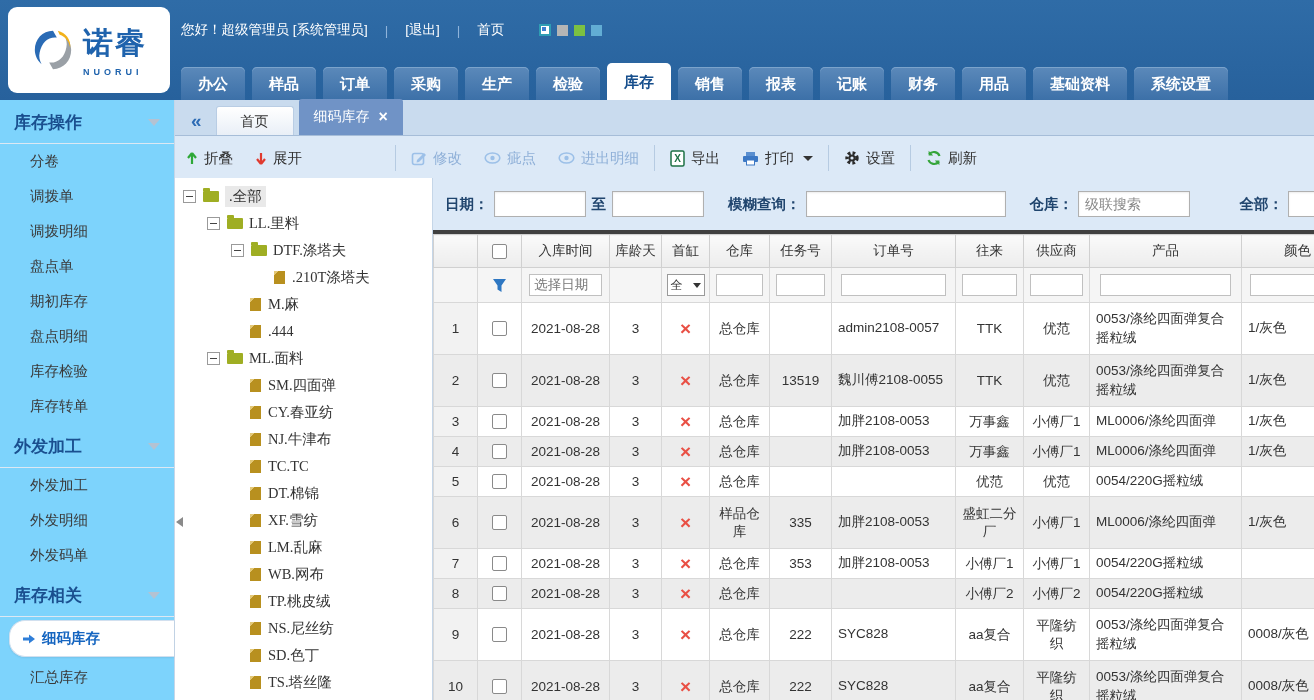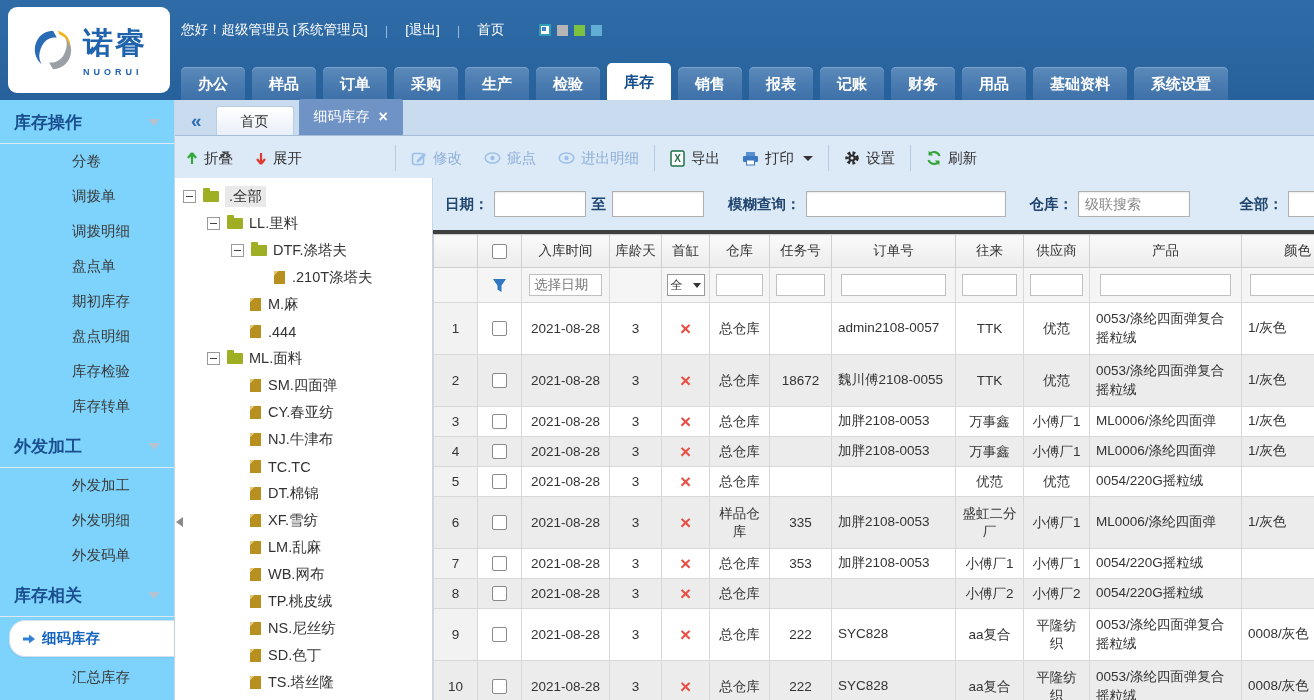--- a/index.html
+++ b/index.html
@@ -26,21 +26,21 @@
         background:linear-gradient(180deg,#5b89ba,#3c70a8);border-radius:5px 5px 0 0;
         box-shadow:inset 0 1px 0 #7ba3cb;cursor:pointer;white-space:nowrap;}
   .ntab.active{background:#fff;color:#174f8d;height:37px;line-height:37px;box-shadow:none;}
   
   .sidebar{position:absolute;left:0;top:100px;width:175px;height:600px;background:#7dd3fc;
            border-right:1px solid #c5d6e8;box-sizing:border-box;}
   .sec-h{position:relative;padding:11px 14px 9px;font-size:17px;font-weight:bold;color:#1a4f8f;
          border-bottom:1px solid #dde8f3;cursor:pointer;}
   .sec-h .tri{position:absolute;right:14px;top:19px;width:0;height:0;
         border-left:6px solid transparent;border-right:6px solid transparent;border-top:7px solid #b4c2d2;}
-  .side-item{padding:8px 6px 8px 30px;font-size:14.5px;color:#3a3a3a;cursor:pointer;margin-left:42px;}
+  .side-item{padding:8px 6px 8px 30px;font-size:14.5px;color:#3a3a3a;cursor:pointer;}
   .side-item.active{margin:3px 0 3px 9px;border:1px solid #d2e0ef;border-right:none;
         border-radius:16px 0 0 16px;background:#fff;color:#1565c0;font-weight:bold;
         padding:8px 6px 8px 13px;display:flex;align-items:center;gap:7px;
         box-shadow:0 1px 2px rgba(0,0,0,.07);}
   
   .tabstrip{position:absolute;left:175px;top:100px;right:0;height:36px;background:#c9dbee;
             border-bottom:1px solid #a6bdd8;display:flex;align-items:flex-end;box-sizing:border-box;}
   .backchv{margin:0 14px 5px 16px;color:#2d6cb5;font-size:19px;font-weight:bold;cursor:pointer;line-height:1;}
   .ptab-home{height:28px;line-height:28px;padding:0 24px;margin-right:5px;
         background:linear-gradient(180deg,#ffffff,#e9eff7);border:1px solid #b9cde4;border-bottom:none;
@@ -55,21 +55,21 @@
   .tb{display:flex;align-items:center;gap:6px;padding:0 11px;cursor:pointer;white-space:nowrap;}
   .tb.dis{color:#8fb0d8;cursor:default;}
   .vsep{width:1px;height:26px;background:#b6cbe2;margin:0 4px;}
   .spc{width:78px;}
   .dda{width:0;height:0;border-left:5px solid transparent;border-right:5px solid transparent;
        border-top:5px solid #333;margin-left:3px;}
   
   .treepanel{position:absolute;left:175px;top:178px;width:258px;height:522px;background:#fff;
              border-right:1px solid #c5d6e8;box-sizing:border-box;padding-top:5px;overflow:hidden;
              font-size:14.5px;color:#333;}
-  .tn{display:flex;align-items:center;height:27px;cursor:pointer;}
+  .tn{display:flex;align-items:center;height:27px;cursor:pointer;font-family:Liberation Serif, serif;}
   .f0{padding-left:8px;}.f1{padding-left:32px;}.f2{padding-left:56px;}
   .l2{padding-left:72px;}.l3{padding-left:96px;}
   .xb{width:11px;height:11px;border:1px solid #9a9a9a;background:#fff;margin-right:5px;
       box-sizing:content-box;position:relative;cursor:pointer;flex:none;}
   .xb::after{content:"";position:absolute;left:2px;top:5px;width:7px;height:1px;background:#444;}
   .fico{position:relative;width:16px;height:11px;background:#9fae23;border-radius:1px;
         margin:0 6px 0 2px;flex:none;}
   .fico::before{content:"";position:absolute;top:-3px;left:0;width:7px;height:3px;
         background:#9fae23;border-radius:1px 1px 0 0;}
   .lico{width:11px;height:13px;background:linear-gradient(135deg,#e3c878 3px,#b8901f 3px);
@@ -453,21 +453,21 @@
             </tr>
         <tr class="tall even">
               <td class="num">2</td>
               <td class="c">
                 <div class="cb"></div>
               </td>
               <td class="c">2021-08-28</td>
               <td class="c">3</td>
               <td class="c"><span class="xmark">×</span></td>
               <td class="c">总仓库</td>
-              <td class="c">18672</td>
+              <td class="c">13519</td>
               <td class="l">魏川傅2108-0055</td>
               <td class="c">TTK</td>
               <td class="c">优范</td>
               <td class="l">0053/涤纶四面弹复合摇粒绒</td>
               <td class="l">1/灰色</td>
             </tr>
         <tr class="short">
               <td class="num">3</td>
               <td class="c">
                 <div class="cb"></div>

